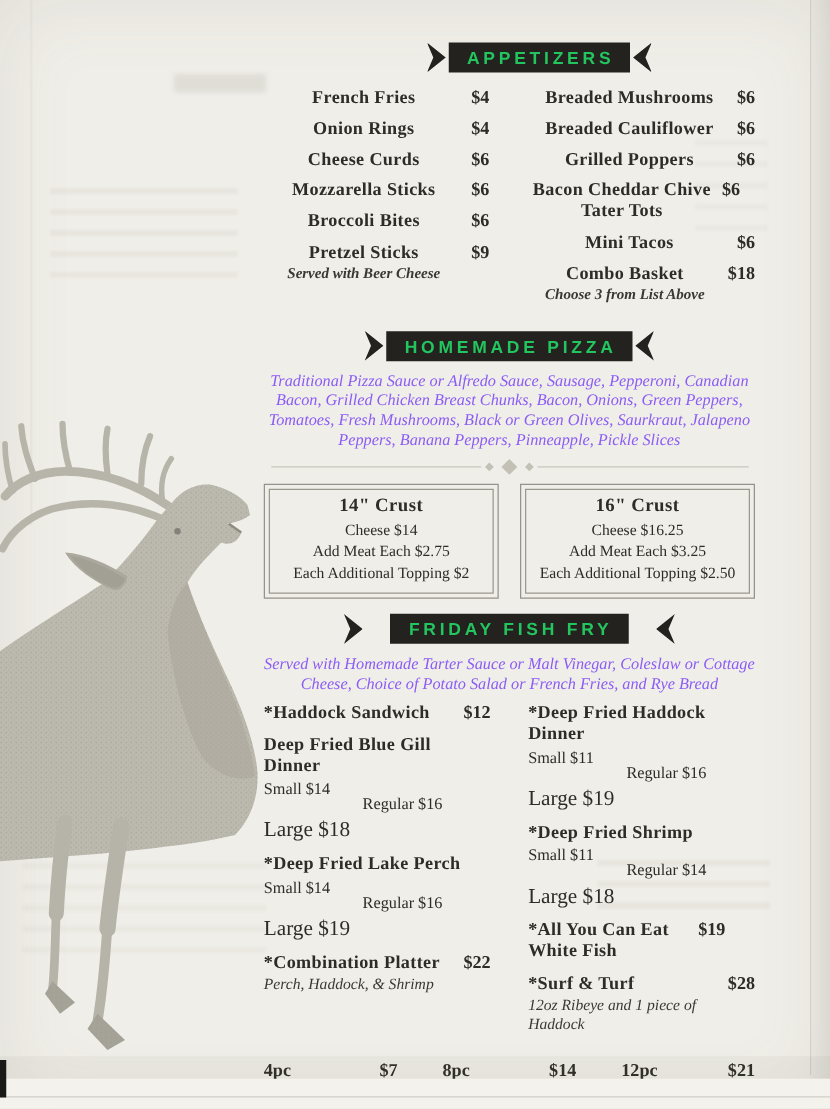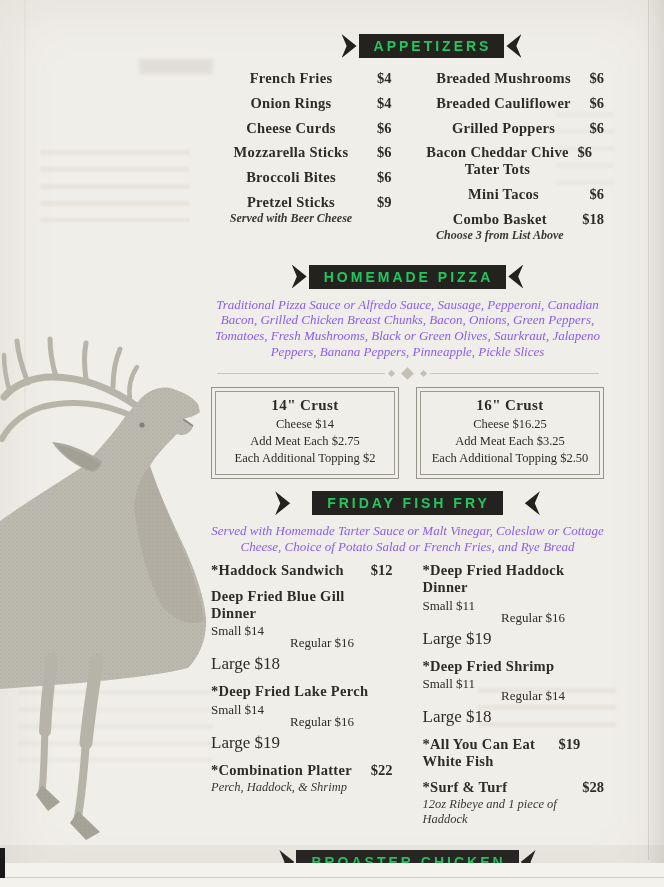--- a/index.html
+++ b/index.html
@@ -332,25 +332,20 @@
         <div class="ff-item">
           <div class="ff-head">
             <span class="i-name">*Surf &amp; Turf</span>
             <span class="i-price">$28</span>
           </div>
           <div class="ff-note">12oz Ribeye and 1 piece of Haddock</div>
         </div>
       </div>
     </div>
 
-    <div class="banner-row bc-banner">
-      <span class="rib-wedge left"></span>
-      <span class="rib-body">BROASTER CHICKEN</span>
-      <span class="rib-wedge right"></span>
-    </div>
     <div class="bc-grid">
       <div class="bc-cell">
         <span>4pc</span>
         <span>$7</span>
       </div>
       <div class="bc-cell">
         <span>8pc</span>
         <span>$14</span>
       </div>
       <div class="bc-cell">

